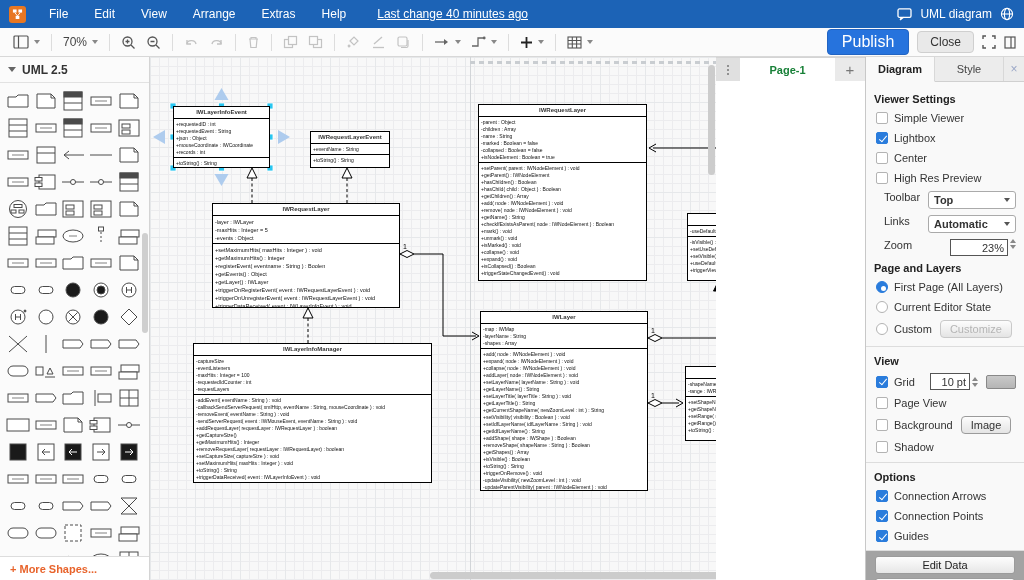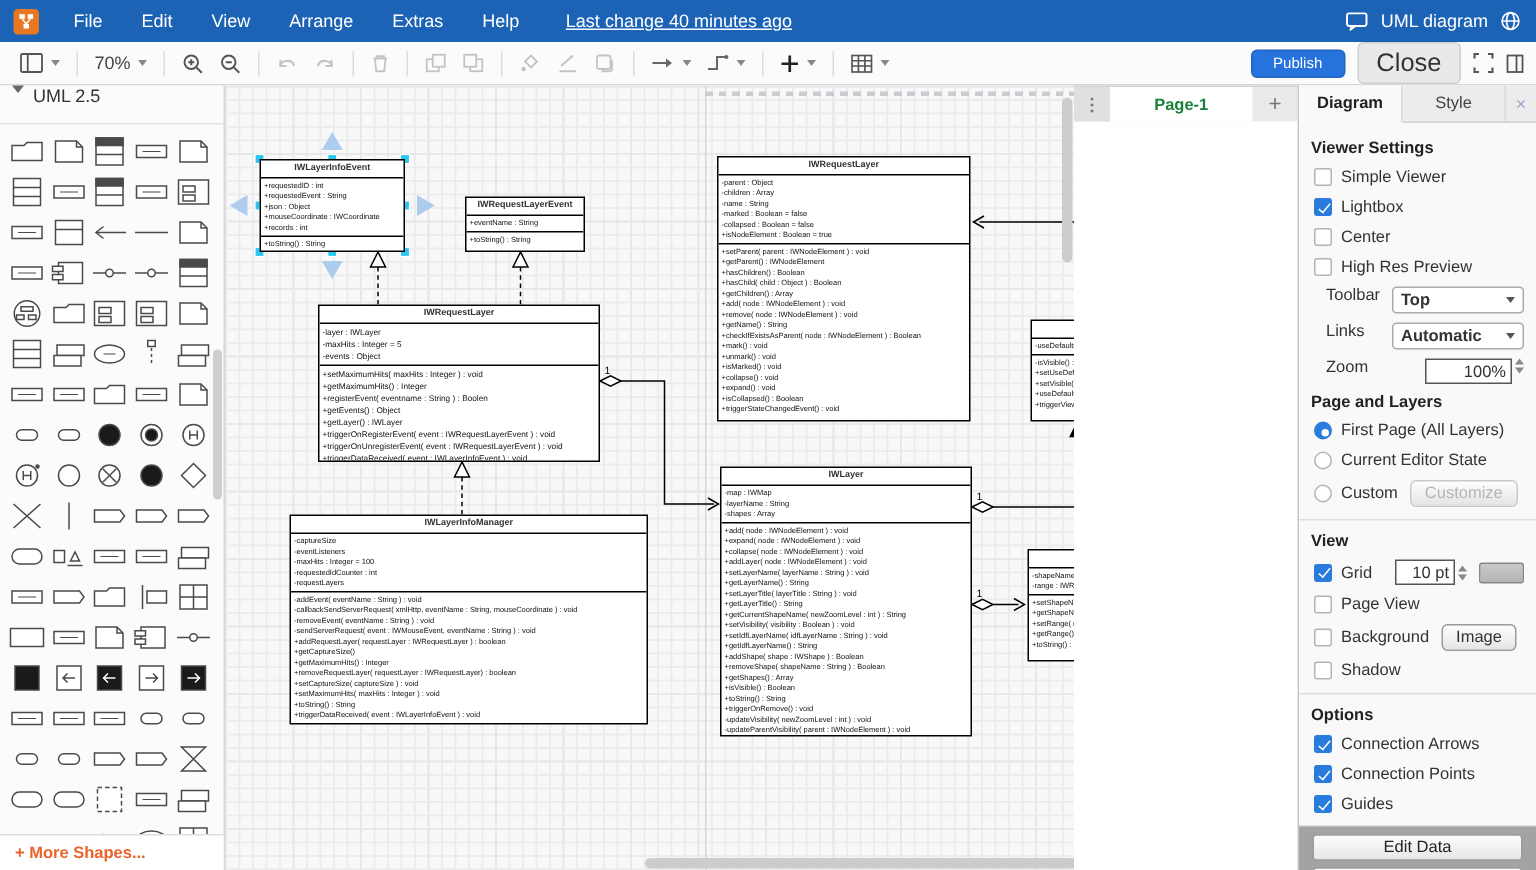--- a/index.html
+++ b/index.html
@@ -14,27 +14,27 @@
   .menubar-right { margin-left:auto; display:flex; align-items:center; gap:8px; padding-right:10px; }
 
   
   .toolbar { height:29px; background:#fbfbfb; border-bottom:1px solid #d8d8d8; display:flex; align-items:center; padding:0 8px; flex:0 0 29px; }
   .tbtn { display:flex; align-items:center; gap:3px; padding:2px 5px; border-radius:3px; cursor:pointer; color:#555; }
   .tbtn.disabled { color:#c3c3c3; cursor:default; }
   .tsep { width:1px; height:17px; background:#ddd; margin:0 6px; }
   .caret { width:0; height:0; border-left:3.5px solid transparent; border-right:3.5px solid transparent; border-top:4px solid #888; margin-left:2px; }
   .zoom-label { font-size:12px; color:#444; }
   .toolbar-right { margin-left:auto; display:flex; align-items:center; gap:8px; }
-  .btn-publish { background:#2673dd; color:#fff; border:1px solid #2264c2; border-radius:4px; padding:3px 14px; font-size:10px; cursor:pointer; }
-  .btn-close { background:#e9e9e9; color:#333; border:1px solid #cfcfcf; border-radius:4px; padding:3px 12px; font-size:17px; cursor:pointer; }
+  .btn-publish { background:#2673dd; color:#fff; border:1px solid #2264c2; border-radius:4px; padding:3px 14px; font-size:16px; cursor:pointer; }
+  .btn-close { background:#e9e9e9; color:#333; border:1px solid #cfcfcf; border-radius:4px; padding:3px 12px; font-size:12px; cursor:pointer; }
 
   
   .main { flex:1; display:flex; min-height:0; }
   .leftcol { width:150px; flex:0 0 150px; display:flex; flex-direction:column; border-right:1px solid #d4d4d4; background:#fbfbfb; }
-  .sidebar-header { height:26px; display:flex; align-items:flex-start; padding:0 8px; font-weight:normal; font-size:12px; color:#333; border-bottom:1px solid #e2e2e2; cursor:pointer; }
+  .sidebar-header { height:26px; display:flex; align-items:center; padding:0 8px; font-weight:bold; font-size:12px; color:#333; border-bottom:1px solid #e2e2e2; cursor:pointer; }
   .tri-down { width:0; height:0; border-left:4px solid transparent; border-right:4px solid transparent; border-top:5px solid #666; margin-right:6px; }
   .shape-grid { flex:1; overflow:hidden; display:grid; grid-template-columns:repeat(5,1fr); align-content:start; padding:4px 6px 0 4px; position:relative; }
   .shape-cell { height:27px; display:flex; align-items:center; justify-content:center; cursor:pointer; }
   .shape-cell svg { stroke:#4a4a4a; fill:#fff; stroke-width:1; }
   .side-scroll { position:absolute; right:1px; top:150px; width:6px; height:100px; background:#cfcfcf; border-radius:3px; }
   .more-shapes { height:24px; flex:0 0 24px; border-top:1px solid #ddd; background:#fff; color:#e8642c; font-weight:bold; font-size:11px; display:flex; align-items:center; padding-left:10px; cursor:pointer; }
 
   
   .centercol { flex:1; display:flex; flex-direction:row; min-width:0; }
   .canvas { position:relative; flex:1; overflow:hidden; background-color:#f8f8f8;
@@ -1037,21 +1037,21 @@
               <span class="fsel">
                 <span class="val">Automatic</span>
                 <span class="caret"></span>
               </span>
             </div>
           </div>
         <div class="selrow">
           <span class="slbl">Zoom</span>
           <span style="flex:1"></span>
           <span class="numbox">
-              <span>100%</span>
+              <span>23%</span>
             </span>
           <span class="spin">
               <span class="up"></span>
               <span class="dn"></span>
             </span>
         </div>
         <div class="psec-title">Page and Layers</div>
         <div id="plRadios">
             <div class="prow">
               <span class="rb on"></span>

